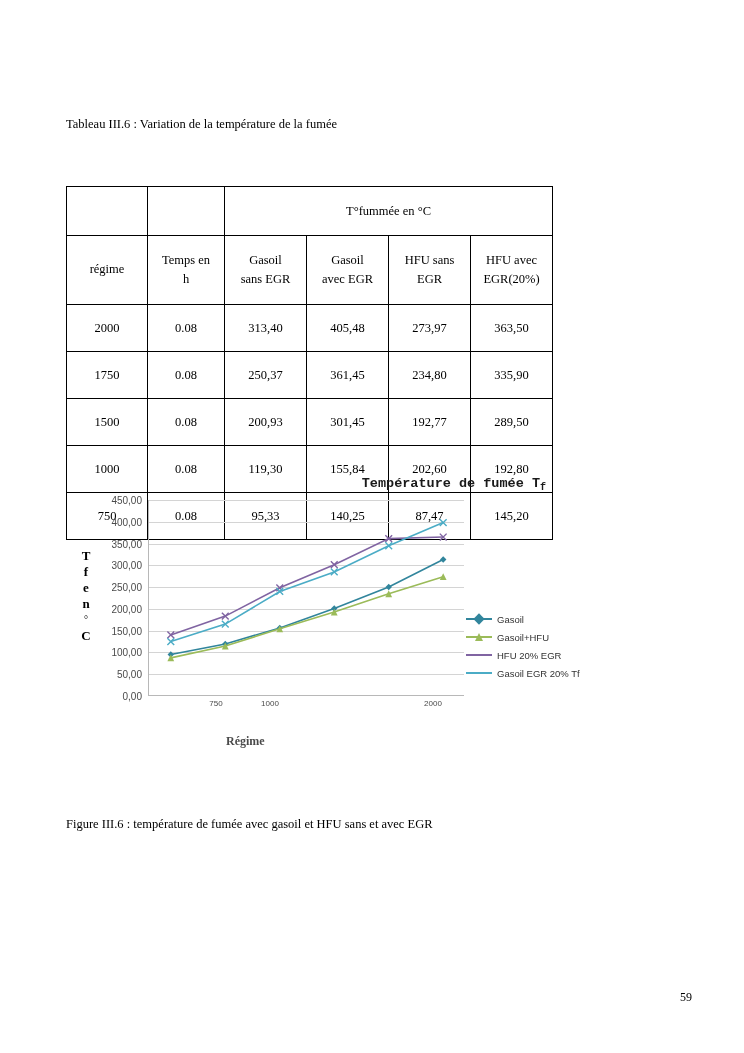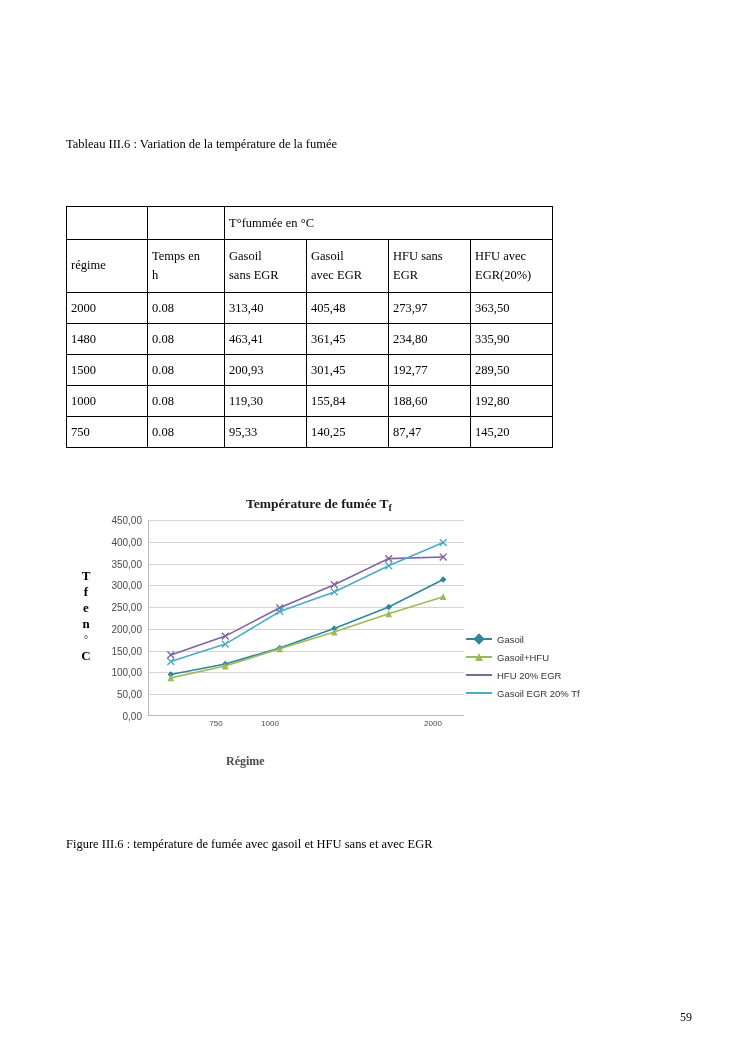--- a/index.html
+++ b/index.html
@@ -11,21 +11,20 @@
     width: 744px;
     height: 1053px;
     position: relative;
     font-family: "Liberation Serif", serif;
     color: #000000;
     overflow: hidden;
   }
   .page {
     position: absolute;
     inset: 0;
-    margin-top: 20px;
   }
 
   
   .table-caption {
     position: absolute;
     left: 66px;
     top: 117px;
     font-size: 12.5px;
     font-family: "Liberation Serif", serif;
     white-space: nowrap;
@@ -35,23 +34,24 @@
   .data-table {
     position: absolute;
     left: 66px;
     top: 186px;
     border-collapse: collapse;
     font-family: "Liberation Serif", serif;
     font-size: 12.5px;
   }
   .data-table td, .data-table th {
     border: 1px solid #000000;
+    text-align: center;
     vertical-align: middle;
     font-weight: normal;
-    padding: 3px 4px;
+    padding: 11px 4px;
   }
   .data-table .col-regime { width: 72px; }
   .data-table .col-temps  { width: 68px; }
   .data-table .col-d      { width: 73px; }
   .hdr-top-blank { border-bottom: 1px solid #000; }
   .hdr-span {
     height: 26px;
   }
   .hdr-cell {
     height: 46px;
@@ -66,25 +66,25 @@
     top: 472px;
     width: 612px;
     height: 320px;
     font-family: "Liberation Sans", sans-serif;
   }
   .chart-title {
     position: absolute;
     left: 180px;
     top: 4px;
     width: 300px;
-    text-align: left;
+    text-align: right;
     font-size: 13.5px;
     font-weight: bold;
     color: #1a1a1a;
-    font-family: Liberation Serif, serif;
+    font-family: Liberation Mono, monospace;
   }
   .chart-title sub {
     font-size: 10px;
     vertical-align: baseline;
     position: relative;
     top: 3px;
   }
 
   
   .y-axis-label {
@@ -271,41 +271,41 @@
 
       <tr>
         <td class="body-cell">2000</td>
         <td class="body-cell">0.08</td>
         <td class="body-cell">313,40</td>
         <td class="body-cell">405,48</td>
         <td class="body-cell">273,97</td>
         <td class="body-cell">363,50</td>
       </tr>
       <tr>
-        <td class="body-cell">1480</td>
+        <td class="body-cell">1750</td>
         <td class="body-cell">0.08</td>
-        <td class="body-cell">463,41</td>
+        <td class="body-cell">250,37</td>
         <td class="body-cell">361,45</td>
         <td class="body-cell">234,80</td>
         <td class="body-cell">335,90</td>
       </tr>
       <tr>
         <td class="body-cell">1500</td>
         <td class="body-cell">0.08</td>
         <td class="body-cell">200,93</td>
         <td class="body-cell">301,45</td>
         <td class="body-cell">192,77</td>
         <td class="body-cell">289,50</td>
       </tr>
       <tr>
         <td class="body-cell">1000</td>
         <td class="body-cell">0.08</td>
         <td class="body-cell">119,30</td>
         <td class="body-cell">155,84</td>
-        <td class="body-cell">188,60</td>
+        <td class="body-cell">202,60</td>
         <td class="body-cell">192,80</td>
       </tr>
       <tr>
         <td class="body-cell">750</td>
         <td class="body-cell">0.08</td>
         <td class="body-cell">95,33</td>
         <td class="body-cell">140,25</td>
         <td class="body-cell">87,47</td>
         <td class="body-cell">145,20</td>
       </tr>

